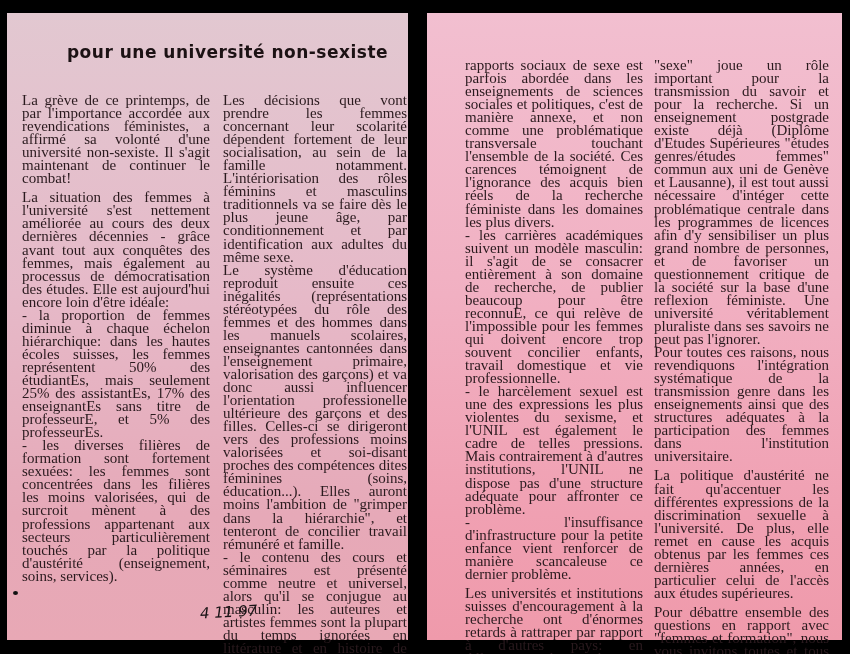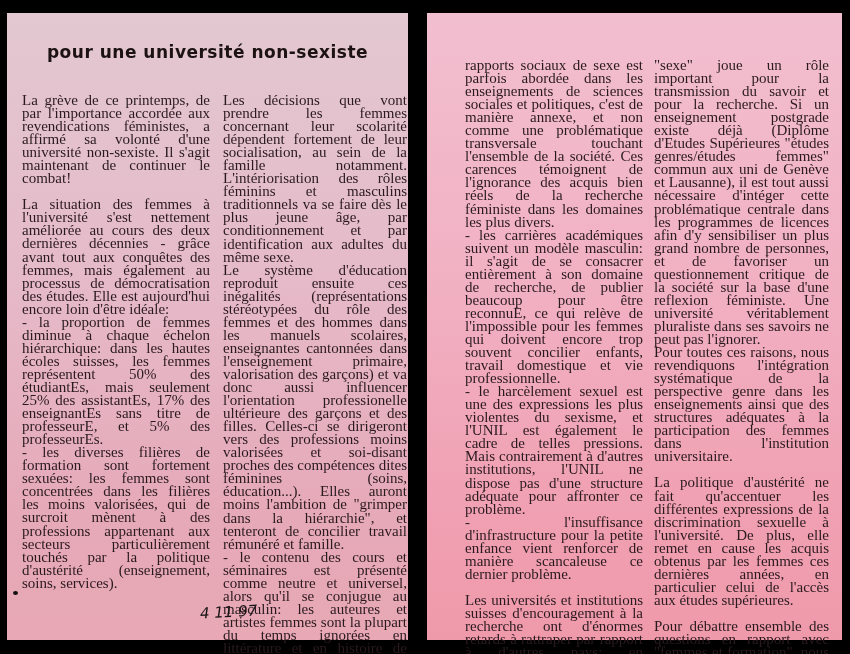--- a/index.html
+++ b/index.html
@@ -15,28 +15,28 @@
     left: 7px; width: 401px;
     background: linear-gradient(180deg, #e2c8d1 0%, #e6b9c8 45%, #e6a9b8 80%, #e8a8b5 100%);
   }
   .page-right {
     left: 427px; width: 415px;
     background: linear-gradient(180deg, #f2bfd0 0%, #f1b0c2 45%, #f0a0b2 80%, #ef9aab 100%);
   }
   .title {
     position: absolute; left: 0; width: 100%; top: 29px; text-align: center;
     font-family: "DejaVu Sans", sans-serif; font-weight: bold; font-size: 17px;
-    letter-spacing: 0.5px; color: #1c1214;
+    letter-spacing: 0.5px; color: #1c1214; padding-left: 20px;
   }
   .col {
     position: absolute; font-size: 15px; line-height: 13.05px; text-align: justify;
     hyphens: manual;
   }
   .col p { margin: 0; }
-  .col p.gap { margin-top: 13px; }
+  .col p.gap { margin-top: 6px; }
   .lc1 { left: 15px; top: 81px; width: 188px; }
   .lc2 { left: 216px; top: 81px; width: 184px; }
   .rc1 { left: 38px; top: 46px; width: 178px; }
   .rc2 { left: 227px; top: 46px; width: 175px; }
   .handnote {
     position: absolute; left: 193px; top: 590px; font-family: "DejaVu Sans", sans-serif;
     font-size: 15px; font-style: italic; color: #1a1416; transform: rotate(-3deg);
   }
   .speck { position: absolute; left: 6px; top: 578px; width: 5px; height: 4px; background: #111; border-radius: 50%; }
 </style>
@@ -63,18 +63,18 @@
 <div class="page page-right">
   <div class="col rc1">
     <p>rapports sociaux de sexe est parfois abordée dans les enseignements de sciences sociales et politiques, c'est de manière annexe, et non comme une problématique transversale touchant l'ensemble de la société. Ces carences témoignent de l'ignorance des acquis bien réels de la recherche féministe dans les domaines les plus divers.</p>
     <p>- les carrières académiques suivent un modèle masculin: il s'agit de se consacrer entièrement à son domaine de recherche, de publier beaucoup pour être reconnuE, ce qui relève de l'impossible pour les femmes qui doivent encore trop souvent concilier enfants, travail domestique et vie professionnelle.</p>
     <p>- le harcèlement sexuel est une des expressions les plus violentes du sexisme, et l'UNIL est également le cadre de telles pressions. Mais contrairement à d'autres institutions, l'UNIL ne dispose pas d'une structure adéquate pour affronter ce problème.</p>
     <p>- l'insuffisance d'infrastructure pour la petite enfance vient renforcer de manière scancaleuse ce dernier problème.</p>
     <p class="gap">Les universités et institutions suisses d'encouragement à la recherche ont d'énormes retards à rattraper par rapport à d'autres pays: en Allemagne, de nombreuses chaires et des bourses de recherche féministe ont été instituées; aux Etats-Unis, les women's studies ou gender studies sont depuis longtemps institutionnalisées au niveau universitaire. Dans les hautes écoles suisses, on ne prend conscience que trop lentement que le facteur</p>
   </div>
   <div class="col rc2">
     <p>"sexe" joue un rôle important pour la transmission du savoir et pour la recherche. Si un enseignement postgrade existe déjà (Diplôme d'Etudes Supérieures "études genres/études femmes" commun aux uni de Genève et Lausanne), il est tout aussi nécessaire d'intéger cette problématique centrale dans les programmes de licences afin d'y sensibiliser un plus grand nombre de personnes, et de favoriser un questionnement critique de la société sur la base d'une reflexion féministe. Une université véritablement pluraliste dans ses savoirs ne peut pas l'ignorer.</p>
-    <p>Pour toutes ces raisons, nous revendiquons l'intégration systématique de la perspective genre dans les enseignements ainsi que des structures adéquates à la participation des femmes dans l'institution universitaire.</p>
+    <p>Pour toutes ces raisons, nous revendiquons l'intégration systématique de la transmission genre dans les enseignements ainsi que des structures adéquates à la participation des femmes dans l'institution universitaire.</p>
     <p class="gap">La politique d'austérité ne fait qu'accentuer les différentes expressions de la discrimination sexuelle à l'université. De plus, elle remet en cause les acquis obtenus par les femmes ces dernières années, en particulier celui de l'accès aux études supérieures.</p>
     <p class="gap">Pour débattre ensemble des questions en rapport avec "femmes et formation", nous vous invitons toutes et tous mardi 4 novembre à 10h, à la salle 2055, BFSH2.</p>
     <p class="gap">Les féministes en grève</p>
   </div>
 </div>
 
 </body></html>

